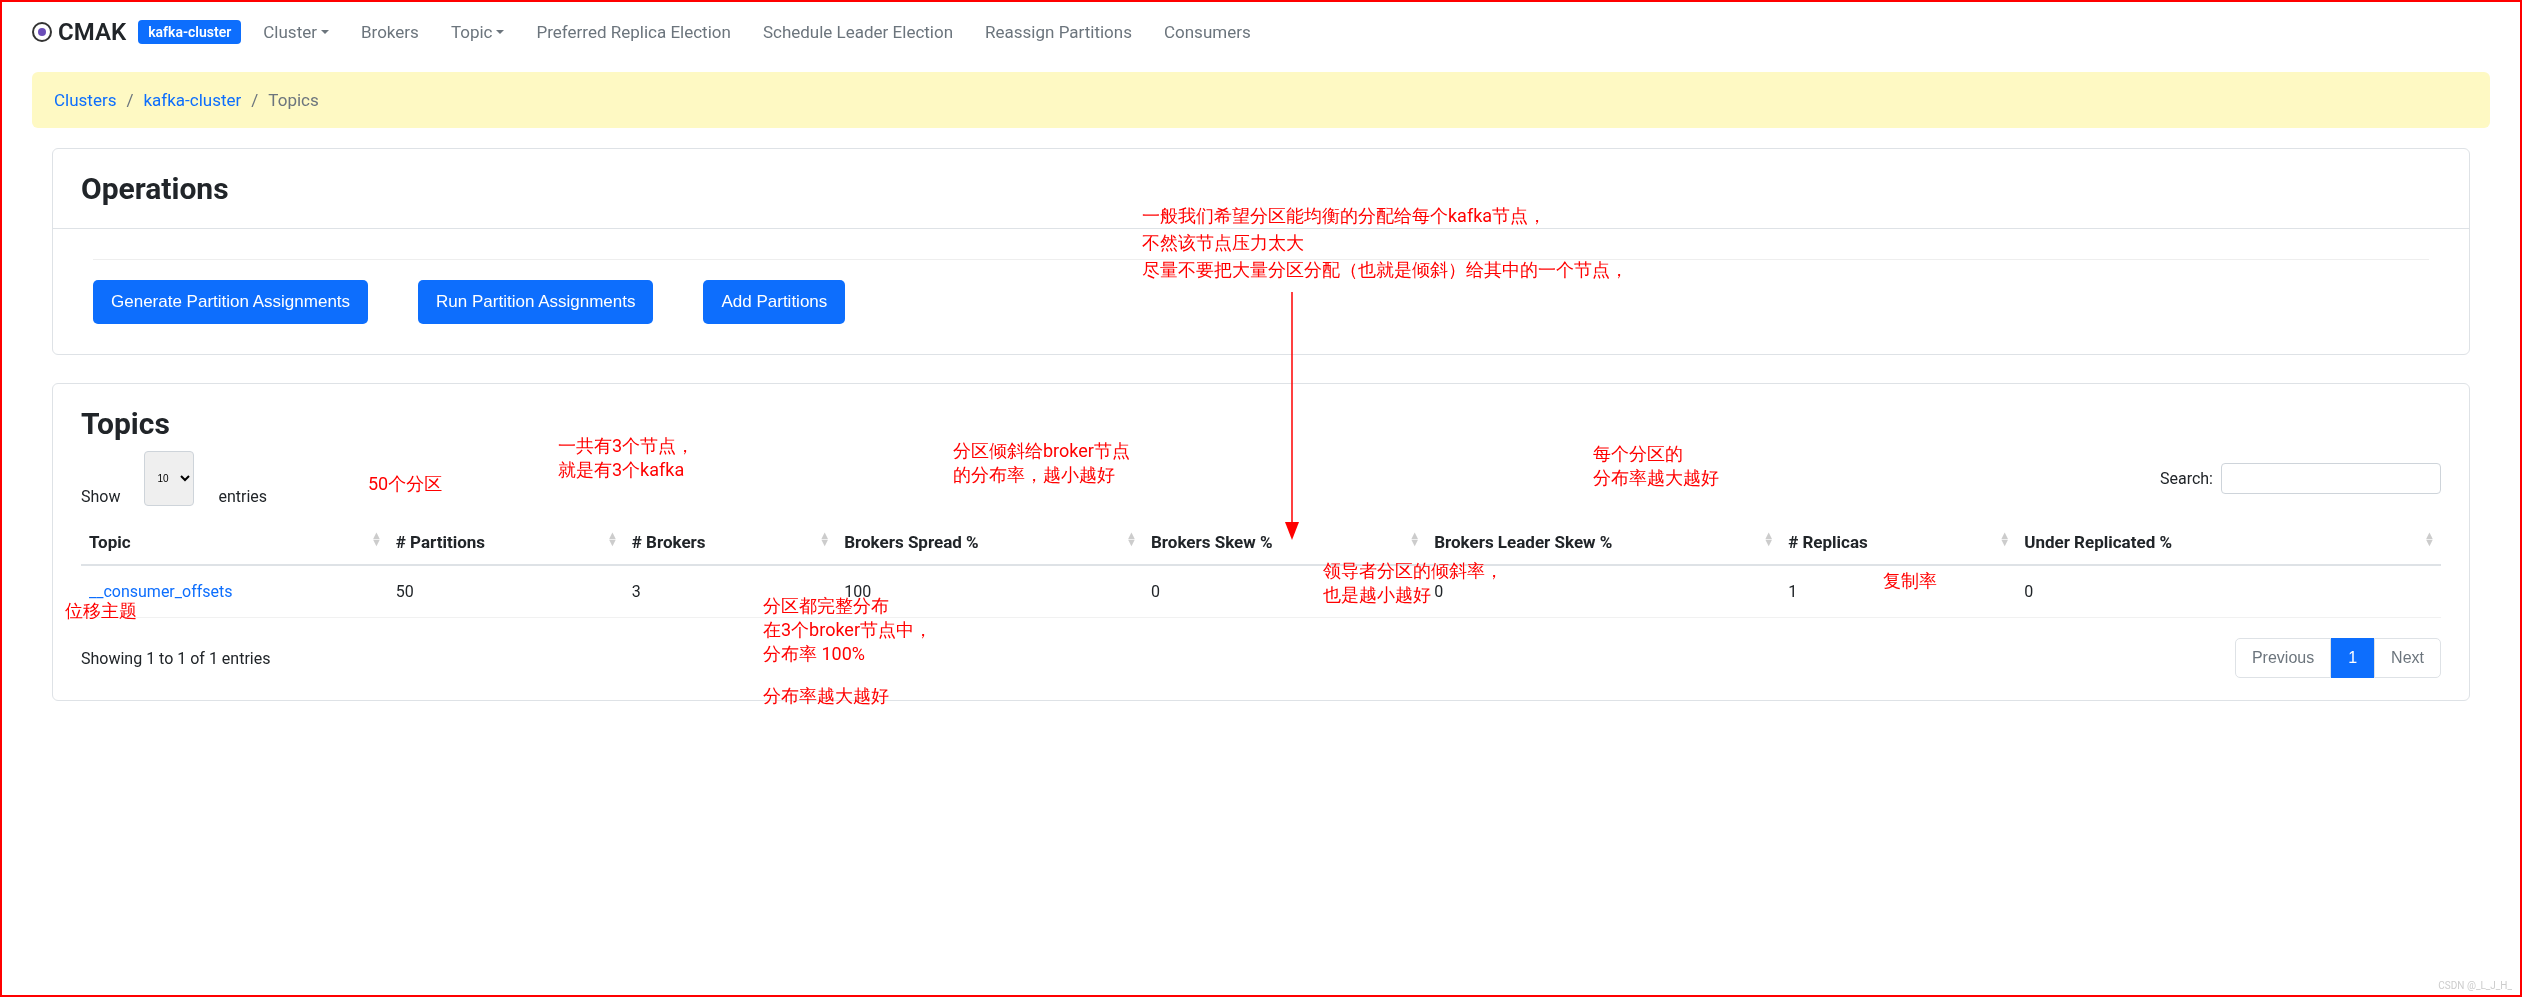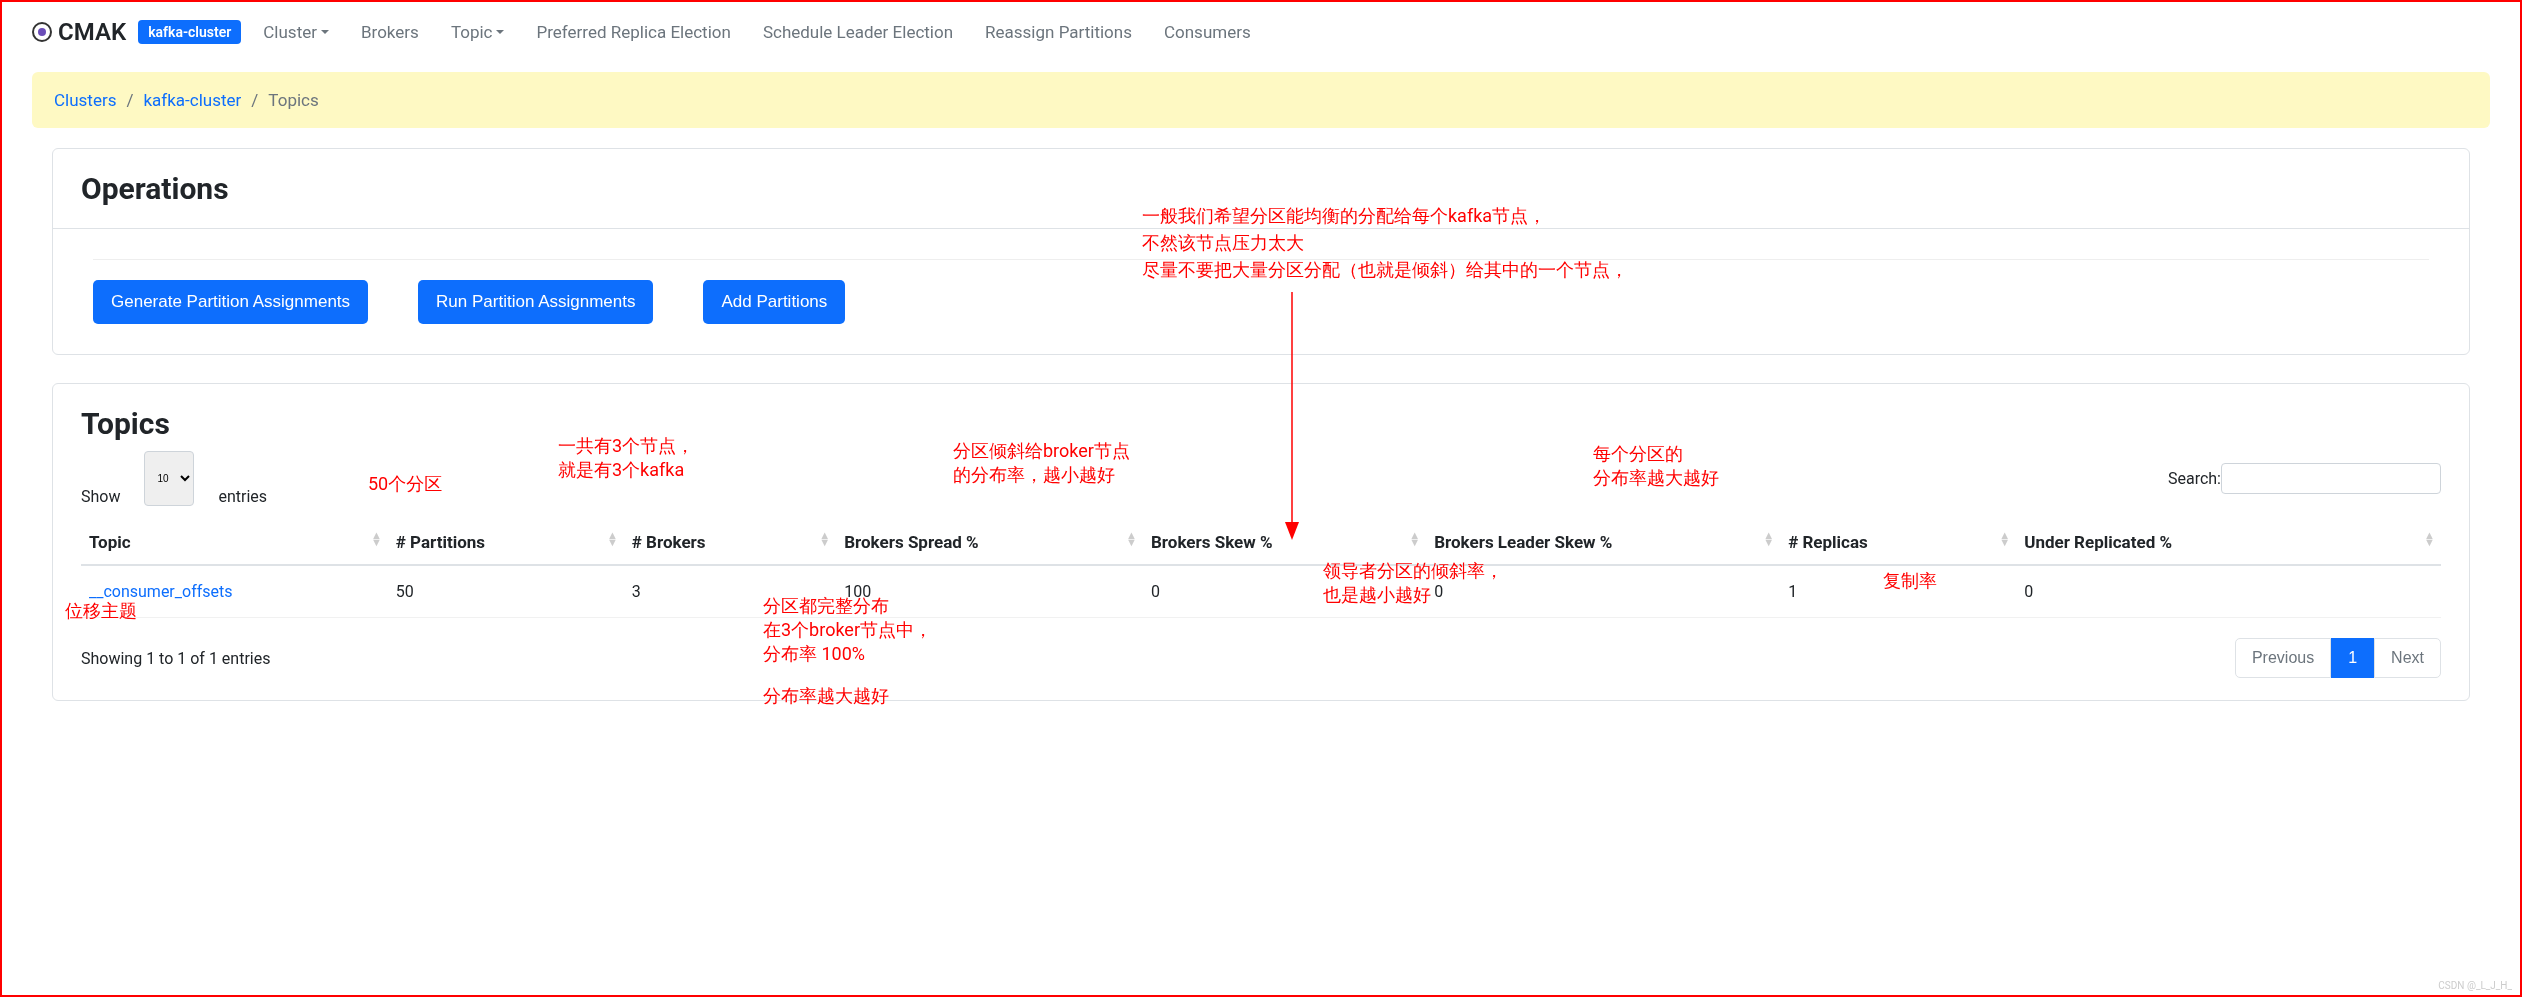--- a/index.html
+++ b/index.html
@@ -19,21 +19,21 @@
     .card { margin: 0 50px 28px 50px; border: 1px solid #dee2e6; border-radius: 6px; }
     .card-header { padding: 22px 28px; border-bottom: 1px solid #dee2e6; font-size: 30px; font-weight: 700; }
     .card-body { padding: 30px 40px; position: relative; }
     .btn-row { display: flex; gap: 50px; border-top: 1px solid #eee; padding-top: 20px; margin-top: 0; }
     .btn { background: #0d6efd; color: white; border: none; padding: 12px 18px; border-radius: 5px; font-size: 17px; cursor: pointer; }
     .topics-card { margin: 0 50px; border: 1px solid #dee2e6; border-radius: 6px; padding: 22px 28px; position: relative; }
     .topics-title { font-size: 30px; font-weight: 700; margin-bottom: 10px; }
     .controls-row { display: flex; justify-content: space-between; align-items: center; margin-bottom: 14px; }
     .show-entries { display: flex; align-items: flex-end; gap: 24px; font-size: 16px; }
     .select { border: 1px solid #ced4da; border-radius: 4px; padding: 20px 8px; font-size: 10px; }
-    .search-wrap { display: flex; align-items: center; }
+    .search-wrap { display: flex; align-items: center; gap: 8px; }
     .search-input { border: 1px solid #ced4da; border-radius: 4px; padding: 6px 10px; width: 220px; font-size: 15px; }
     table { width: 100%; border-collapse: collapse; }
     th { text-align: left; padding: 12px 8px; border-bottom: 2px solid #dee2e6; font-weight: 700; font-size: 17px; position: relative; }
     .sort-icon { position: absolute; right: 6px; color: #ccc; font-size: 11px; line-height: 7px; }
     td { padding: 16px 8px; border-bottom: 1px solid #f1f1f1; font-size: 16px; }
     td a { color: #0d6efd; text-decoration: none; }
     .table-footer { display: flex; justify-content: space-between; align-items: center; margin-top: 20px; }
     .pagination { display: flex; }
     .page-btn { border: 1px solid #dee2e6; padding: 10px 16px; font-size: 16px; color: #6c757d; background: white; cursor: pointer; }
     .page-btn.active { background: #0d6efd; color: white; border-color: #0d6efd; }

